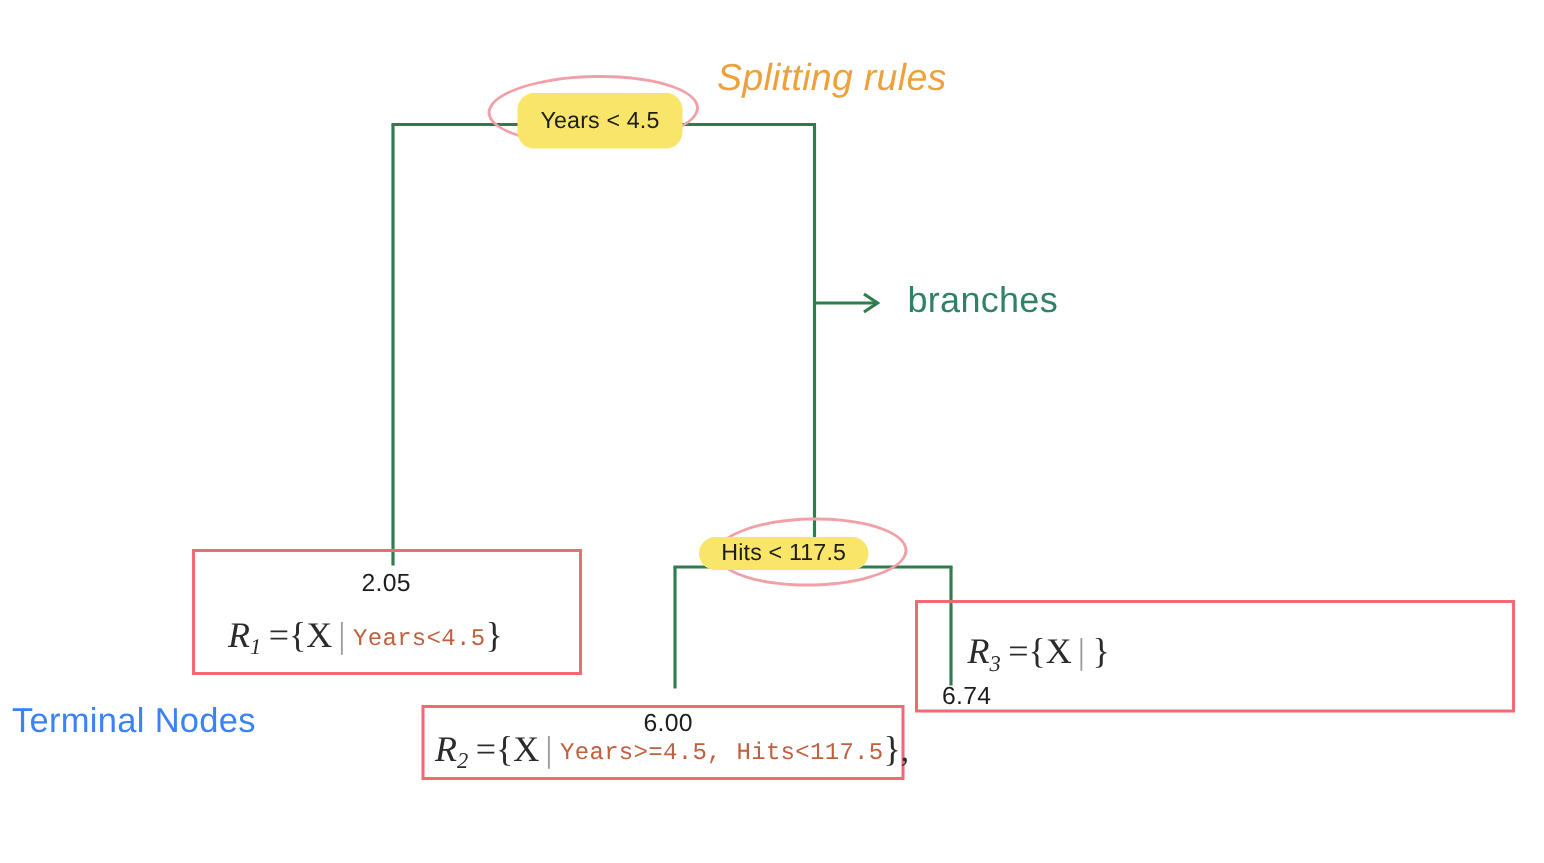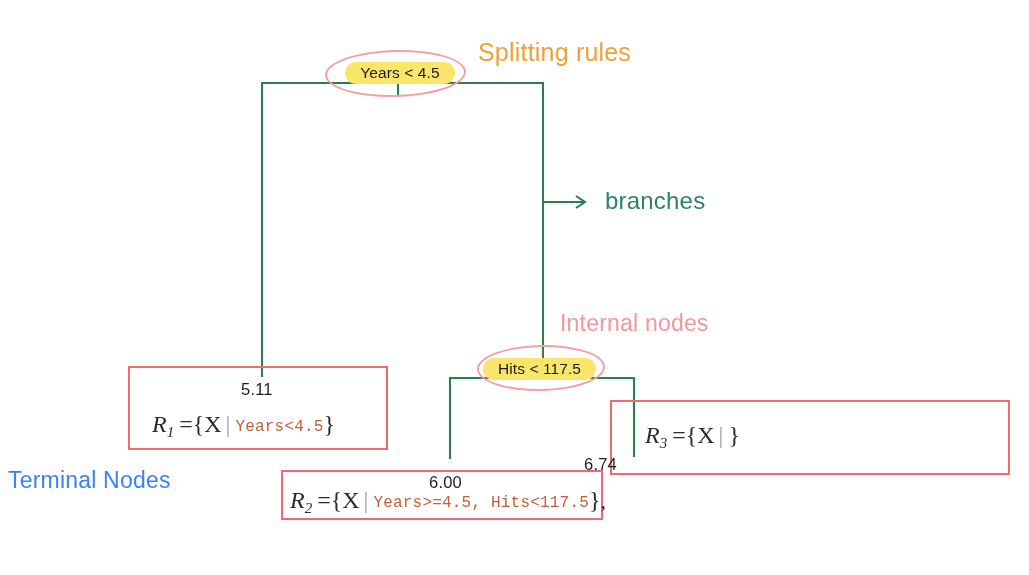--- a/index.html
+++ b/index.html
@@ -181,34 +181,34 @@
     </g>
   </svg>
 
   <div class="region-box" id="box-r1" style="left:128px; top:366px; width:260px; height:84px;"></div>
 
   <div class="region-box" id="box-r2" style="left:281px; top:470px; width:322px; height:50px;"></div>
 
   <div class="region-box" id="box-r3" style="left:610px; top:400px; width:400px; height:75px;"></div>
 
   <div class="ellipse tilt-a" style="left:325px; top:50px; width:141px; height:47px;"></div>
-  <div class="node-pill" id="node-root" style="left:345px; top:62px; width:110px; height:22px;">
+  <div class="node-pill" id="node-root" style="left:345px; top:62px; width:110px; height:37px;">
     <span class="nv">Years &lt; 4.5</span>
   </div>
 
   <div class="ellipse tilt-b" style="left:477px; top:345px; width:128px; height:46px;"></div>
-  <div class="node-pill" id="node-hits" style="left:483px; top:358px; width:113px; height:22px;">
+  <div class="node-pill" id="node-hits" style="left:466px; top:358px; width:113px; height:22px;">
     <span class="nv">Hits &lt; 117.5</span>
   </div>
 
-  <div class="leaf-value" style="left:241px; top:380px;">5.11</div>
+  <div class="leaf-value" style="left:241px; top:380px;">2.05</div>
 
   <div class="leaf-value" style="left:429px; top:455px;margin-top:18px;">6.00</div>
 
-  <div class="leaf-value" style="left:584px; top:455px;">6.74</div>
+  <div class="leaf-value" style="left:628px; top:455px;">6.74</div>
 
   <div class="formula" id="formula-r1" style="left:152px; top:412px;">
     <span class="rsym">R</span>
       <span class="sub">1</span>
     <span class="eqset">={X</span>
     <span class="bar">|</span>
     <span class="cond">Years&lt;4.5</span>
     <span class="brace">}</span>
     <span class="tail"></span>
   </div>
@@ -225,21 +225,20 @@
 
   <div class="formula" id="formula-r3" style="left:645px; top:423px;">
     <span class="rsym">R</span>
       <span class="sub">3</span>
     <span class="eqset">={X</span>
     <span class="bar">|</span>
     <span class="brace">}</span>
     <span class="tail"></span>
   </div>
 
-  <div class="annot" id="annot-splitting-rules" style="left:478px; top:38px;">Splitting rules</div>
+  <div class="annot" id="annot-splitting-rules" style="left:478px; top:38px;font-style:italic;">Splitting rules</div>
 
   <div class="annot" id="annot-branches" style="left:605px; top:187px;text-align:right;">branches</div>
 
-  <div class="annot" id="annot-internal-nodes" style="left:560px; top:310px;">Internal nodes</div>
 
   <div class="annot" id="annot-terminal-nodes" style="left:8px; top:467px;">Terminal Nodes</div>
 
 </div>
 
 </body></html>

